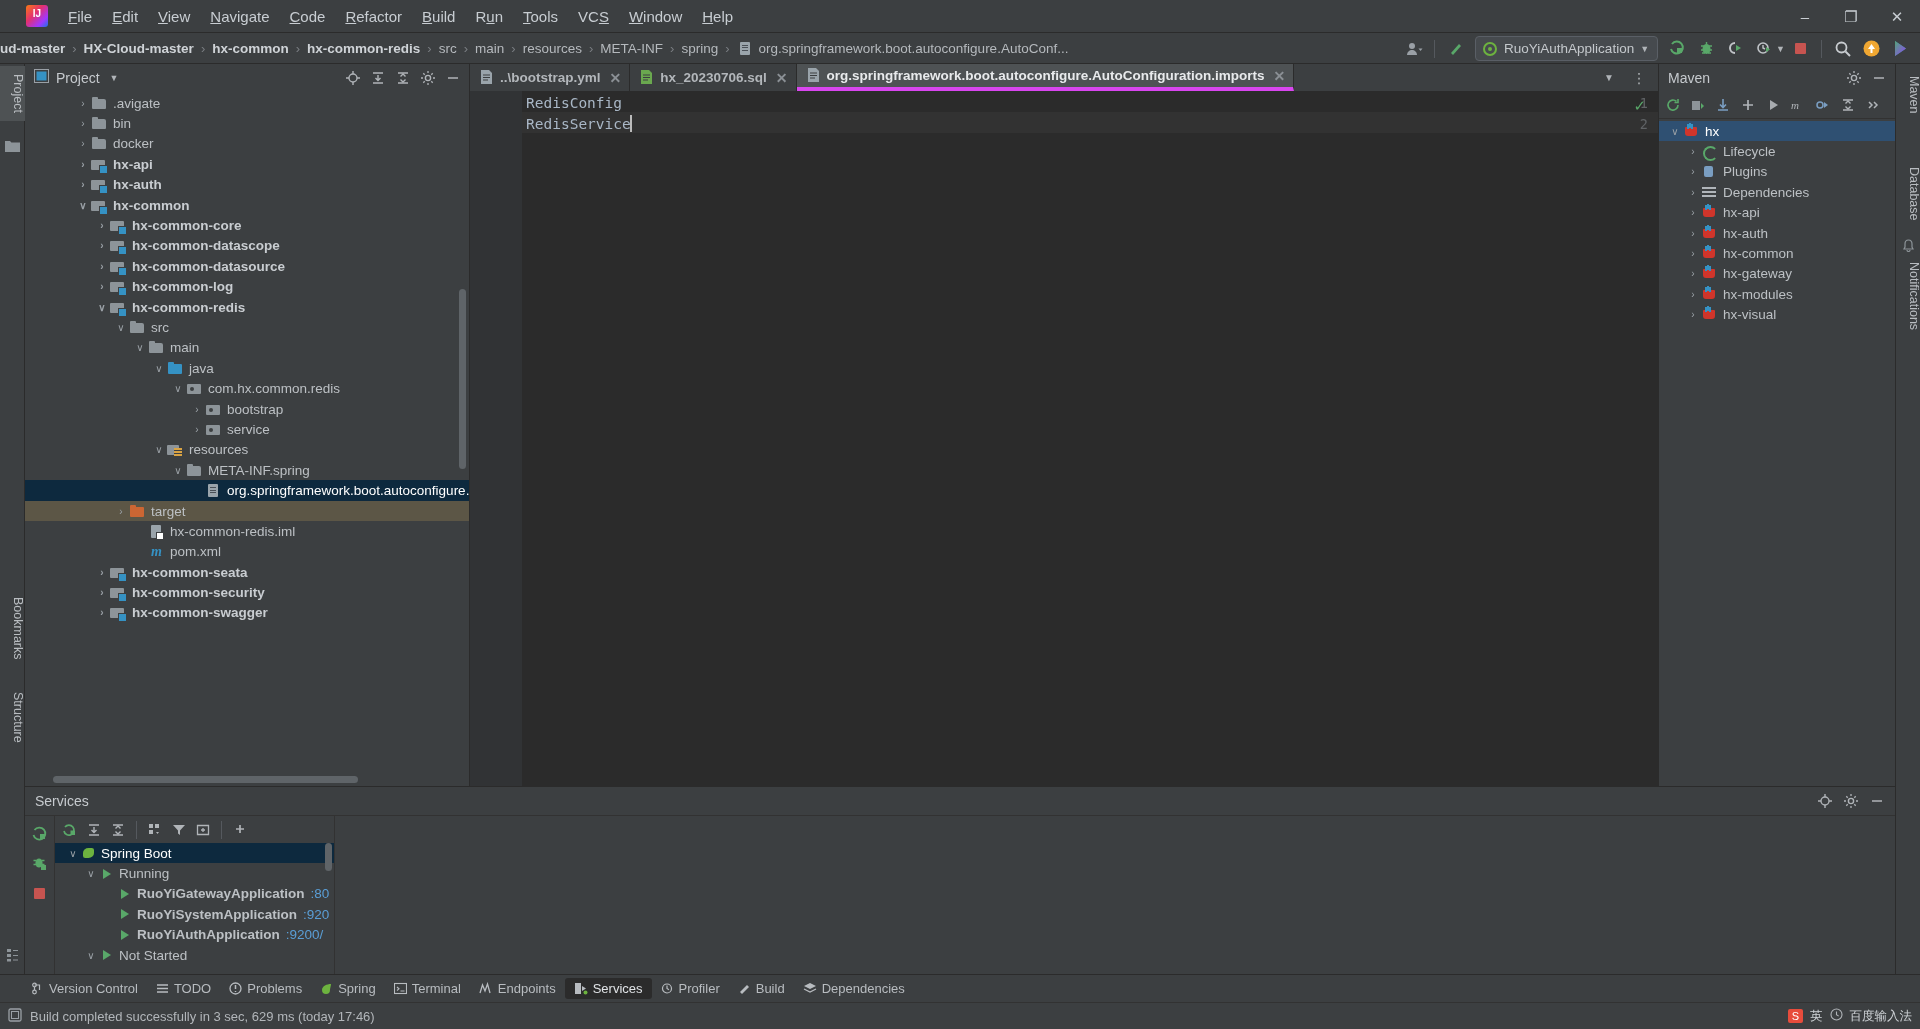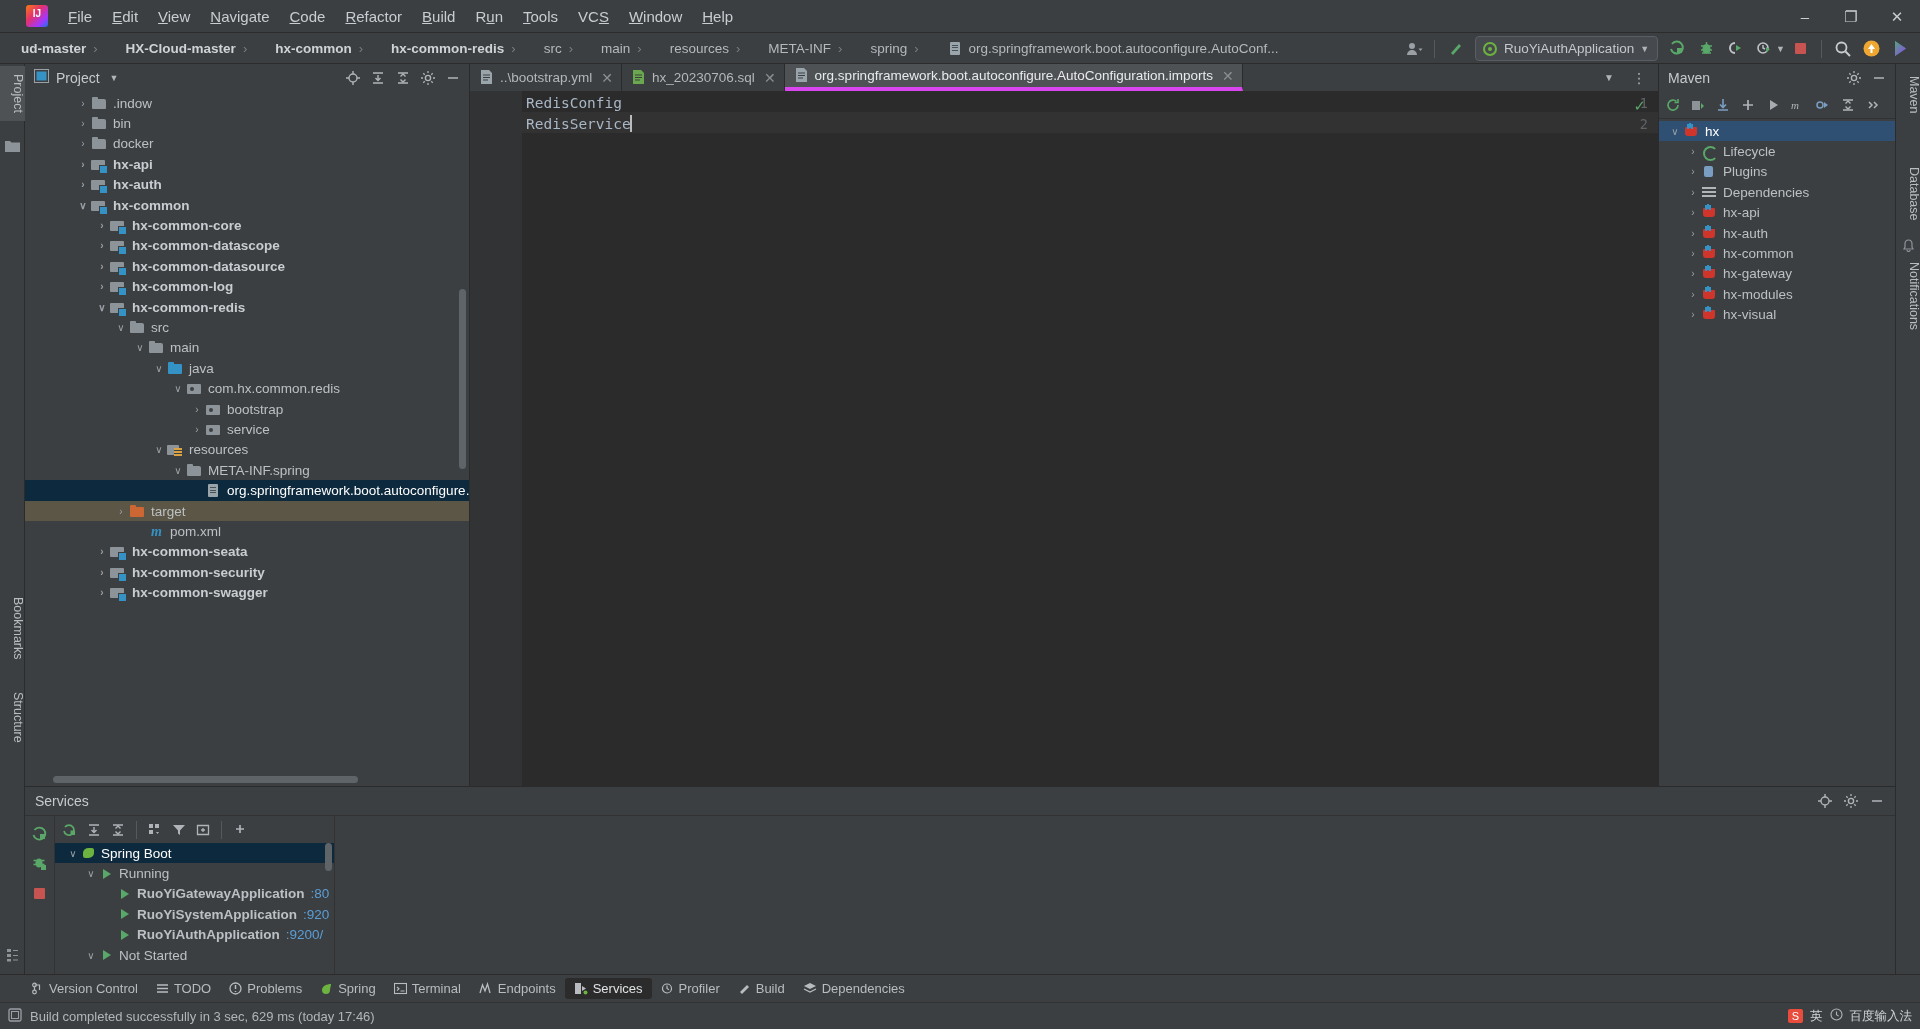--- a/index.html
+++ b/index.html
@@ -28,21 +28,21 @@
     font-size: 14px; color: #a5a9ad; white-space: nowrap; }
   .win-ctl { position: absolute; right: 0; top: 0; height: 33px; display: flex; align-items: center; }
   .win-btn { width: 46px; height: 33px; display: flex; align-items: center; justify-content: center;
     font-size: 15px; color: #c8cdd2; }
 
   
   .navbar {
     height: 31px; background: #3c3f41; display: flex; align-items: center;
     padding-left: 0px; border-bottom: 1px solid #2b2b2b; position: relative;
   }
-  .crumb { font-size: 13.5px; color: #b5b9bd; white-space: nowrap; display:flex; align-items:center;padding-left:21px; }
+  .crumb { font-size: 13.5px; color: #b5b9bd; white-space: nowrap; display:flex; align-items:center; }
   .crumb.bold { font-weight: bold; color: #cfd3d7; }
   .crumb-sep { color: #7a7e82; font-size: 13px; padding: 0 7px; }
   .nav-right { position: absolute; right: 6px; top: 0; height: 31px; display: flex; align-items: center; gap: 2px; }
   .nav-icon { width: 27px; height: 26px; display: flex; align-items: center; justify-content: center;
     border-radius: 3px; }
   .runcfg { display: flex; align-items: center; gap: 6px; height: 25px; padding: 0 8px 0 6px;
     border: 1px solid #5a5f66; border-radius: 4px; background: #464a4e; margin: 0 4px; }
   .runcfg .label { font-size: 13.5px; color: #c4c8cc; white-space: nowrap; }
   .vsep { width:1px; height:18px; background:#55595e; margin:0 5px; }
 
@@ -118,21 +118,21 @@
   
   .scrollbar-v { position: absolute; right: 2px; width: 7px; border-radius: 4px; background: #5f6468; }
   .scrollbar-h { position: absolute; left: 28px; height: 7px; border-radius: 4px; background: #5f6468; }
 
   
   .editor-area { position: absolute; left: 470px; right: 262px; top: 0; bottom: 188px;
     background: #2b2b2b; display: flex; flex-direction: column; }
   .tabbar { height: 27px; background: #3c3f41; display: flex; align-items: stretch; flex: none;
     position: relative; }
   .tab { display: flex; align-items: center; gap: 6px; padding: 0 8px 0 10px; font-size: 13.5px;
-    color: #b3b7bb; border-right: 1px solid #2b2b2b; white-space: nowrap; }
+    color: #b3b7bb; border-right: 1px solid #2b2b2b; white-space: nowrap; font-weight: bold; }
   .tab.active { background: #4e5254; color: #e8eaec; border-bottom: 4px solid #d946ef; }
   .tab .x { color: #8b9095; font-size: 14px; margin-left: 3px; }
   .tabbar-right { margin-left: auto; display: flex; align-items: center; gap: 2px; padding-right: 4px; }
   .editor-body { flex: 1; position: relative; background: #2b2b2b; overflow: hidden; }
   .gutter { position: absolute; left: 0; top: 0; bottom: 0; width: 52px; background: #313335; }
   .lineno { position: absolute; right: 10px; font-size: 13.5px; color: #606366;
     font-family: "DejaVu Sans Mono", monospace; }
   .codeline { position: absolute; left: 56px; font-size: 14.5px; color: #a9b7c6;
     font-family: "DejaVu Sans Mono", monospace; white-space: pre; }
   .caret-line { position: absolute; left: 52px; right: 0; height: 21px; background: #323232; }
@@ -423,21 +423,21 @@
           <svg width="16" height="16" viewBox="0 0 16 16">
               <path d="M3 8h10" stroke="#b0b4b8" stroke-width="1.5"></path>
             </svg>
         </div>
       </div>
     </div>
     <div class="tree" id="project-tree">
         <div class="row" style="padding-left: 50px;">
           <span class="arrow">›</span>
           <span class="ico folder"></span>
-          <span>.indow</span>
+          <span>.avigate</span>
         </div>
         <div class="row" style="padding-left: 50px;">
           <span class="arrow">›</span>
           <span class="ico folder"></span>
           <span>bin</span>
         </div>
         <div class="row" style="padding-left: 50px;">
           <span class="arrow">›</span>
           <span class="ico folder"></span>
           <span>docker</span>
@@ -524,20 +524,25 @@
         </div>
         <div class="row sel" style="padding-left: 164px;">
           <span class="arrow none">›</span>
           <span class="ico file"></span>
           <span>org.springframework.boot.autoconfigure.A</span>
         </div>
         <div class="row hl" style="padding-left: 88px;">
           <span class="arrow">›</span>
           <span class="ico target"></span>
           <span>target</span>
+        </div>
+        <div class="row" style="padding-left: 107px;">
+          <span class="arrow none">›</span>
+          <span class="ico iml"></span>
+          <span>hx-common-redis.iml</span>
         </div>
         <div class="row" style="padding-left: 107px;">
           <span class="arrow none">›</span>
           <span class="ico maven">m</span>
           <span>pom.xml</span>
         </div>
         <div class="row bold" style="padding-left: 69px;">
           <span class="arrow">›</span>
           <span class="ico module"></span>
           <span>hx-common-seata</span>

